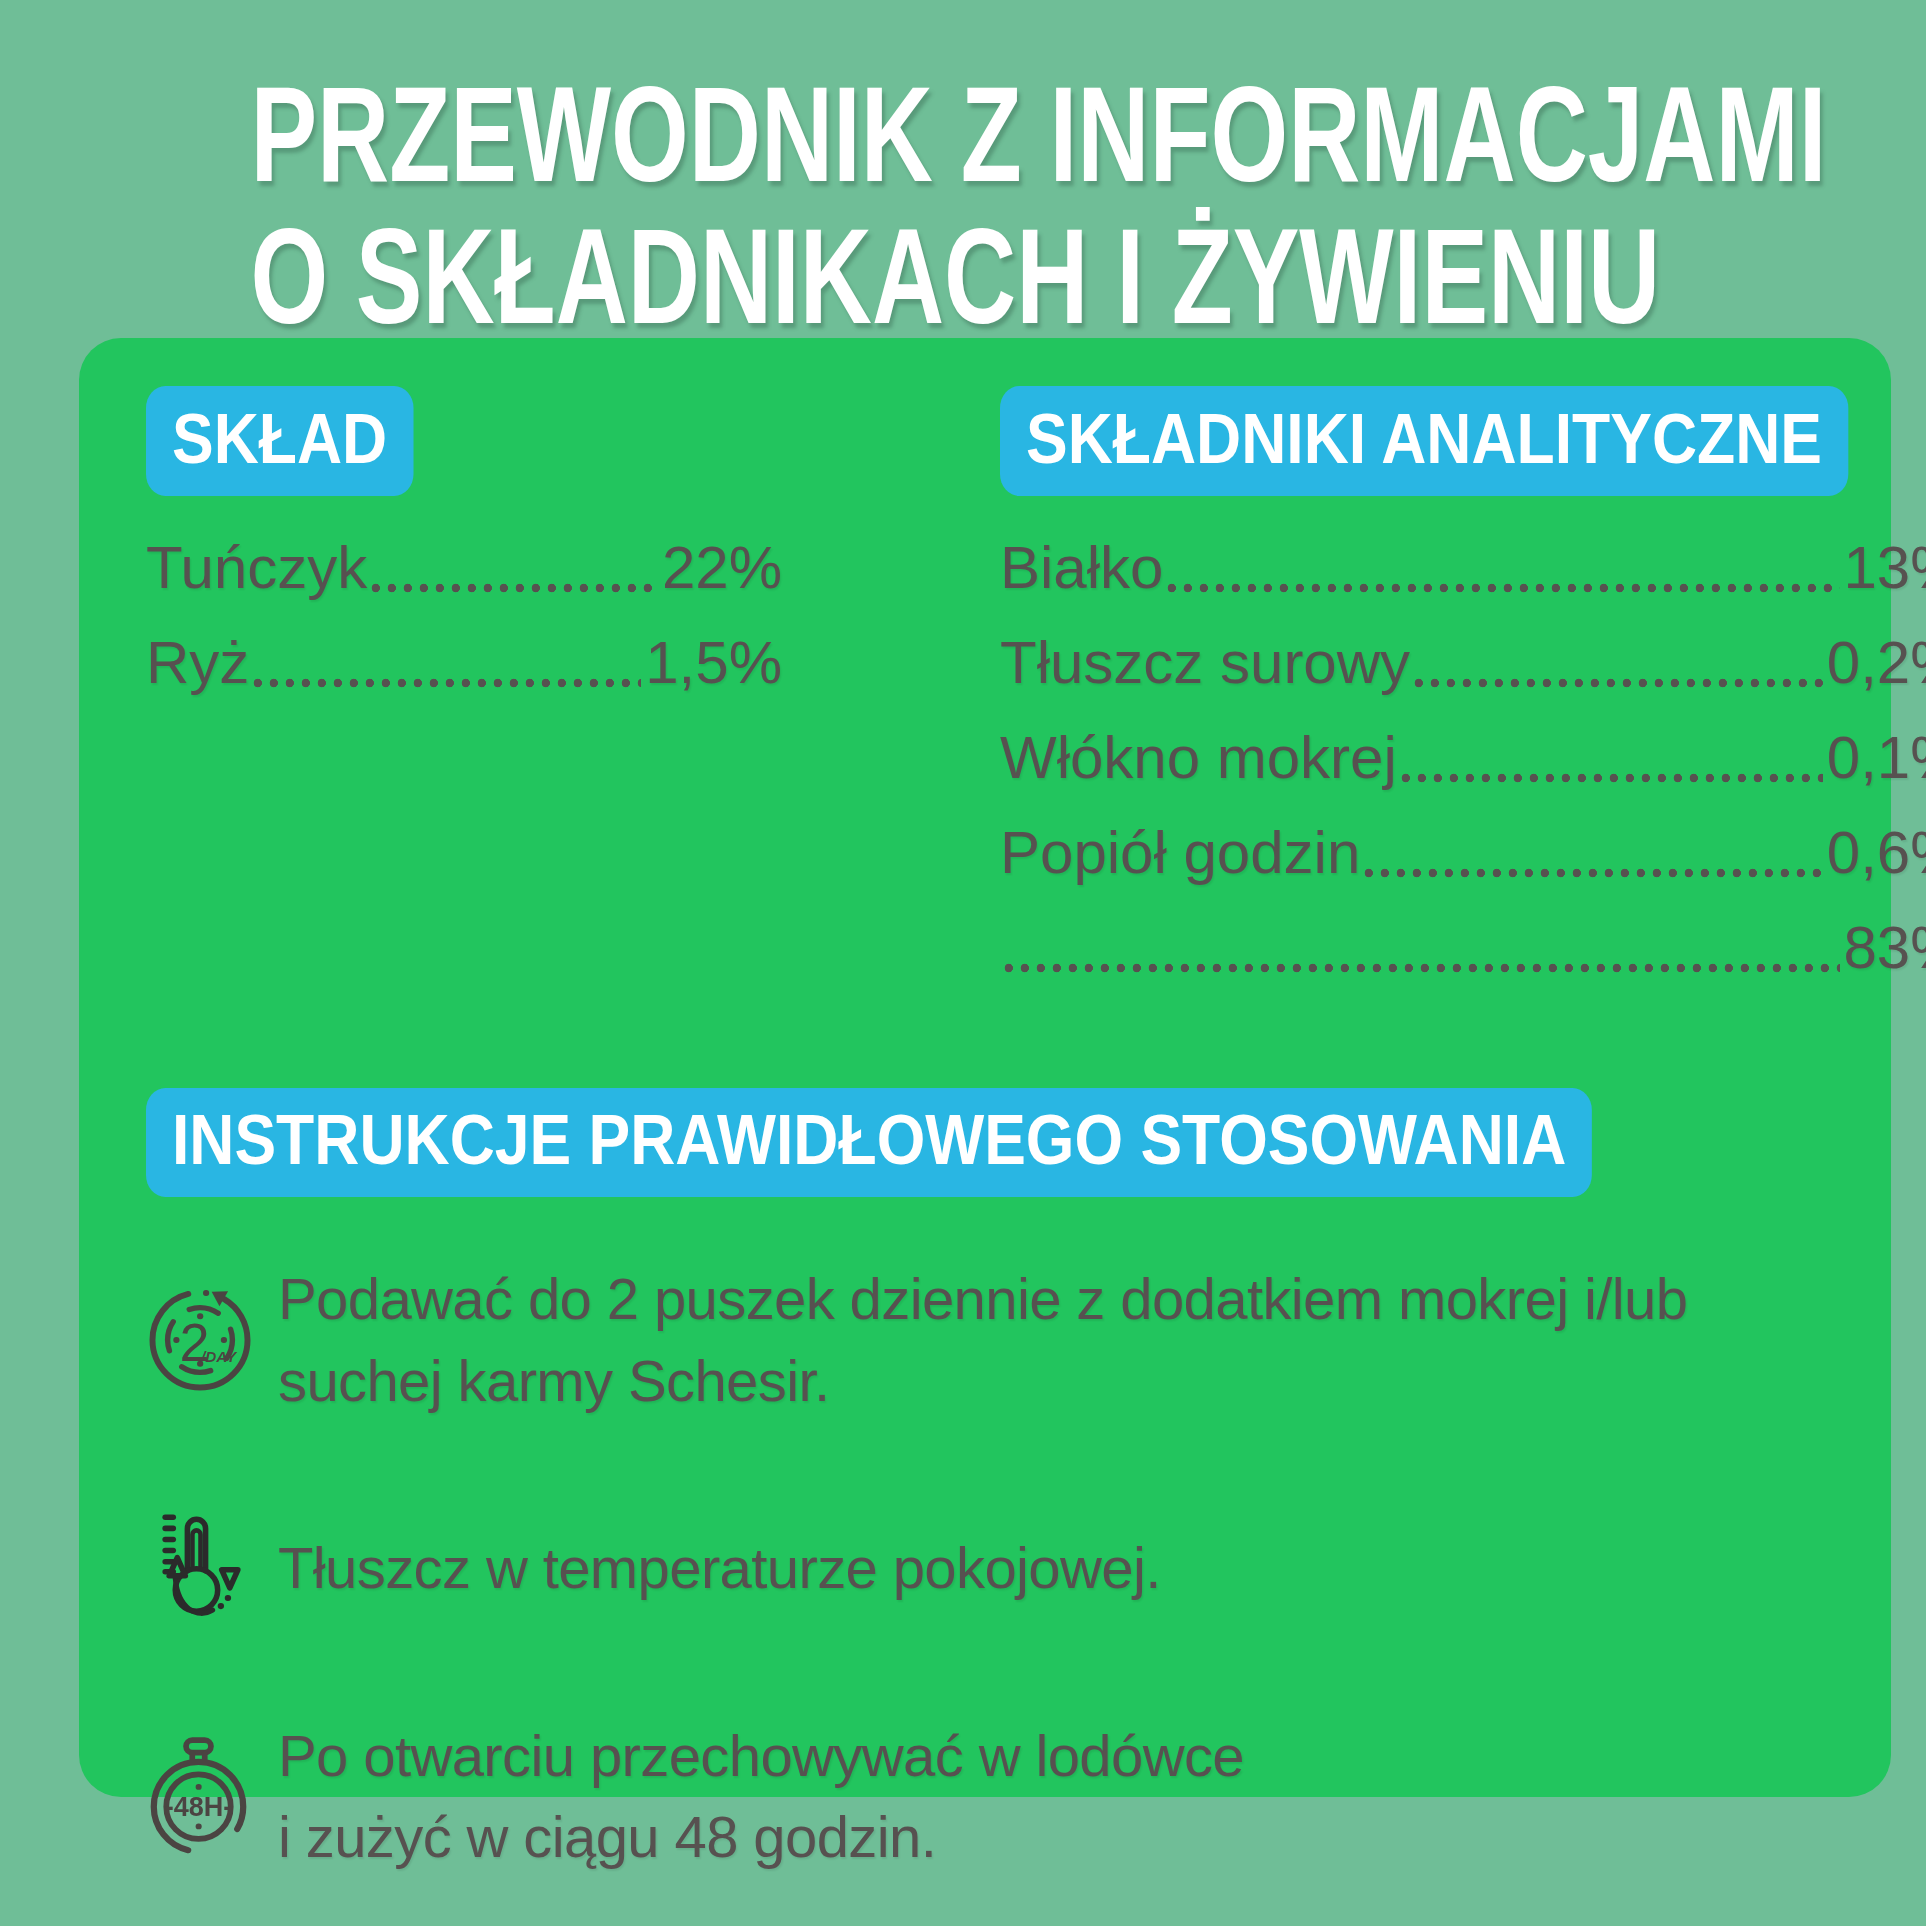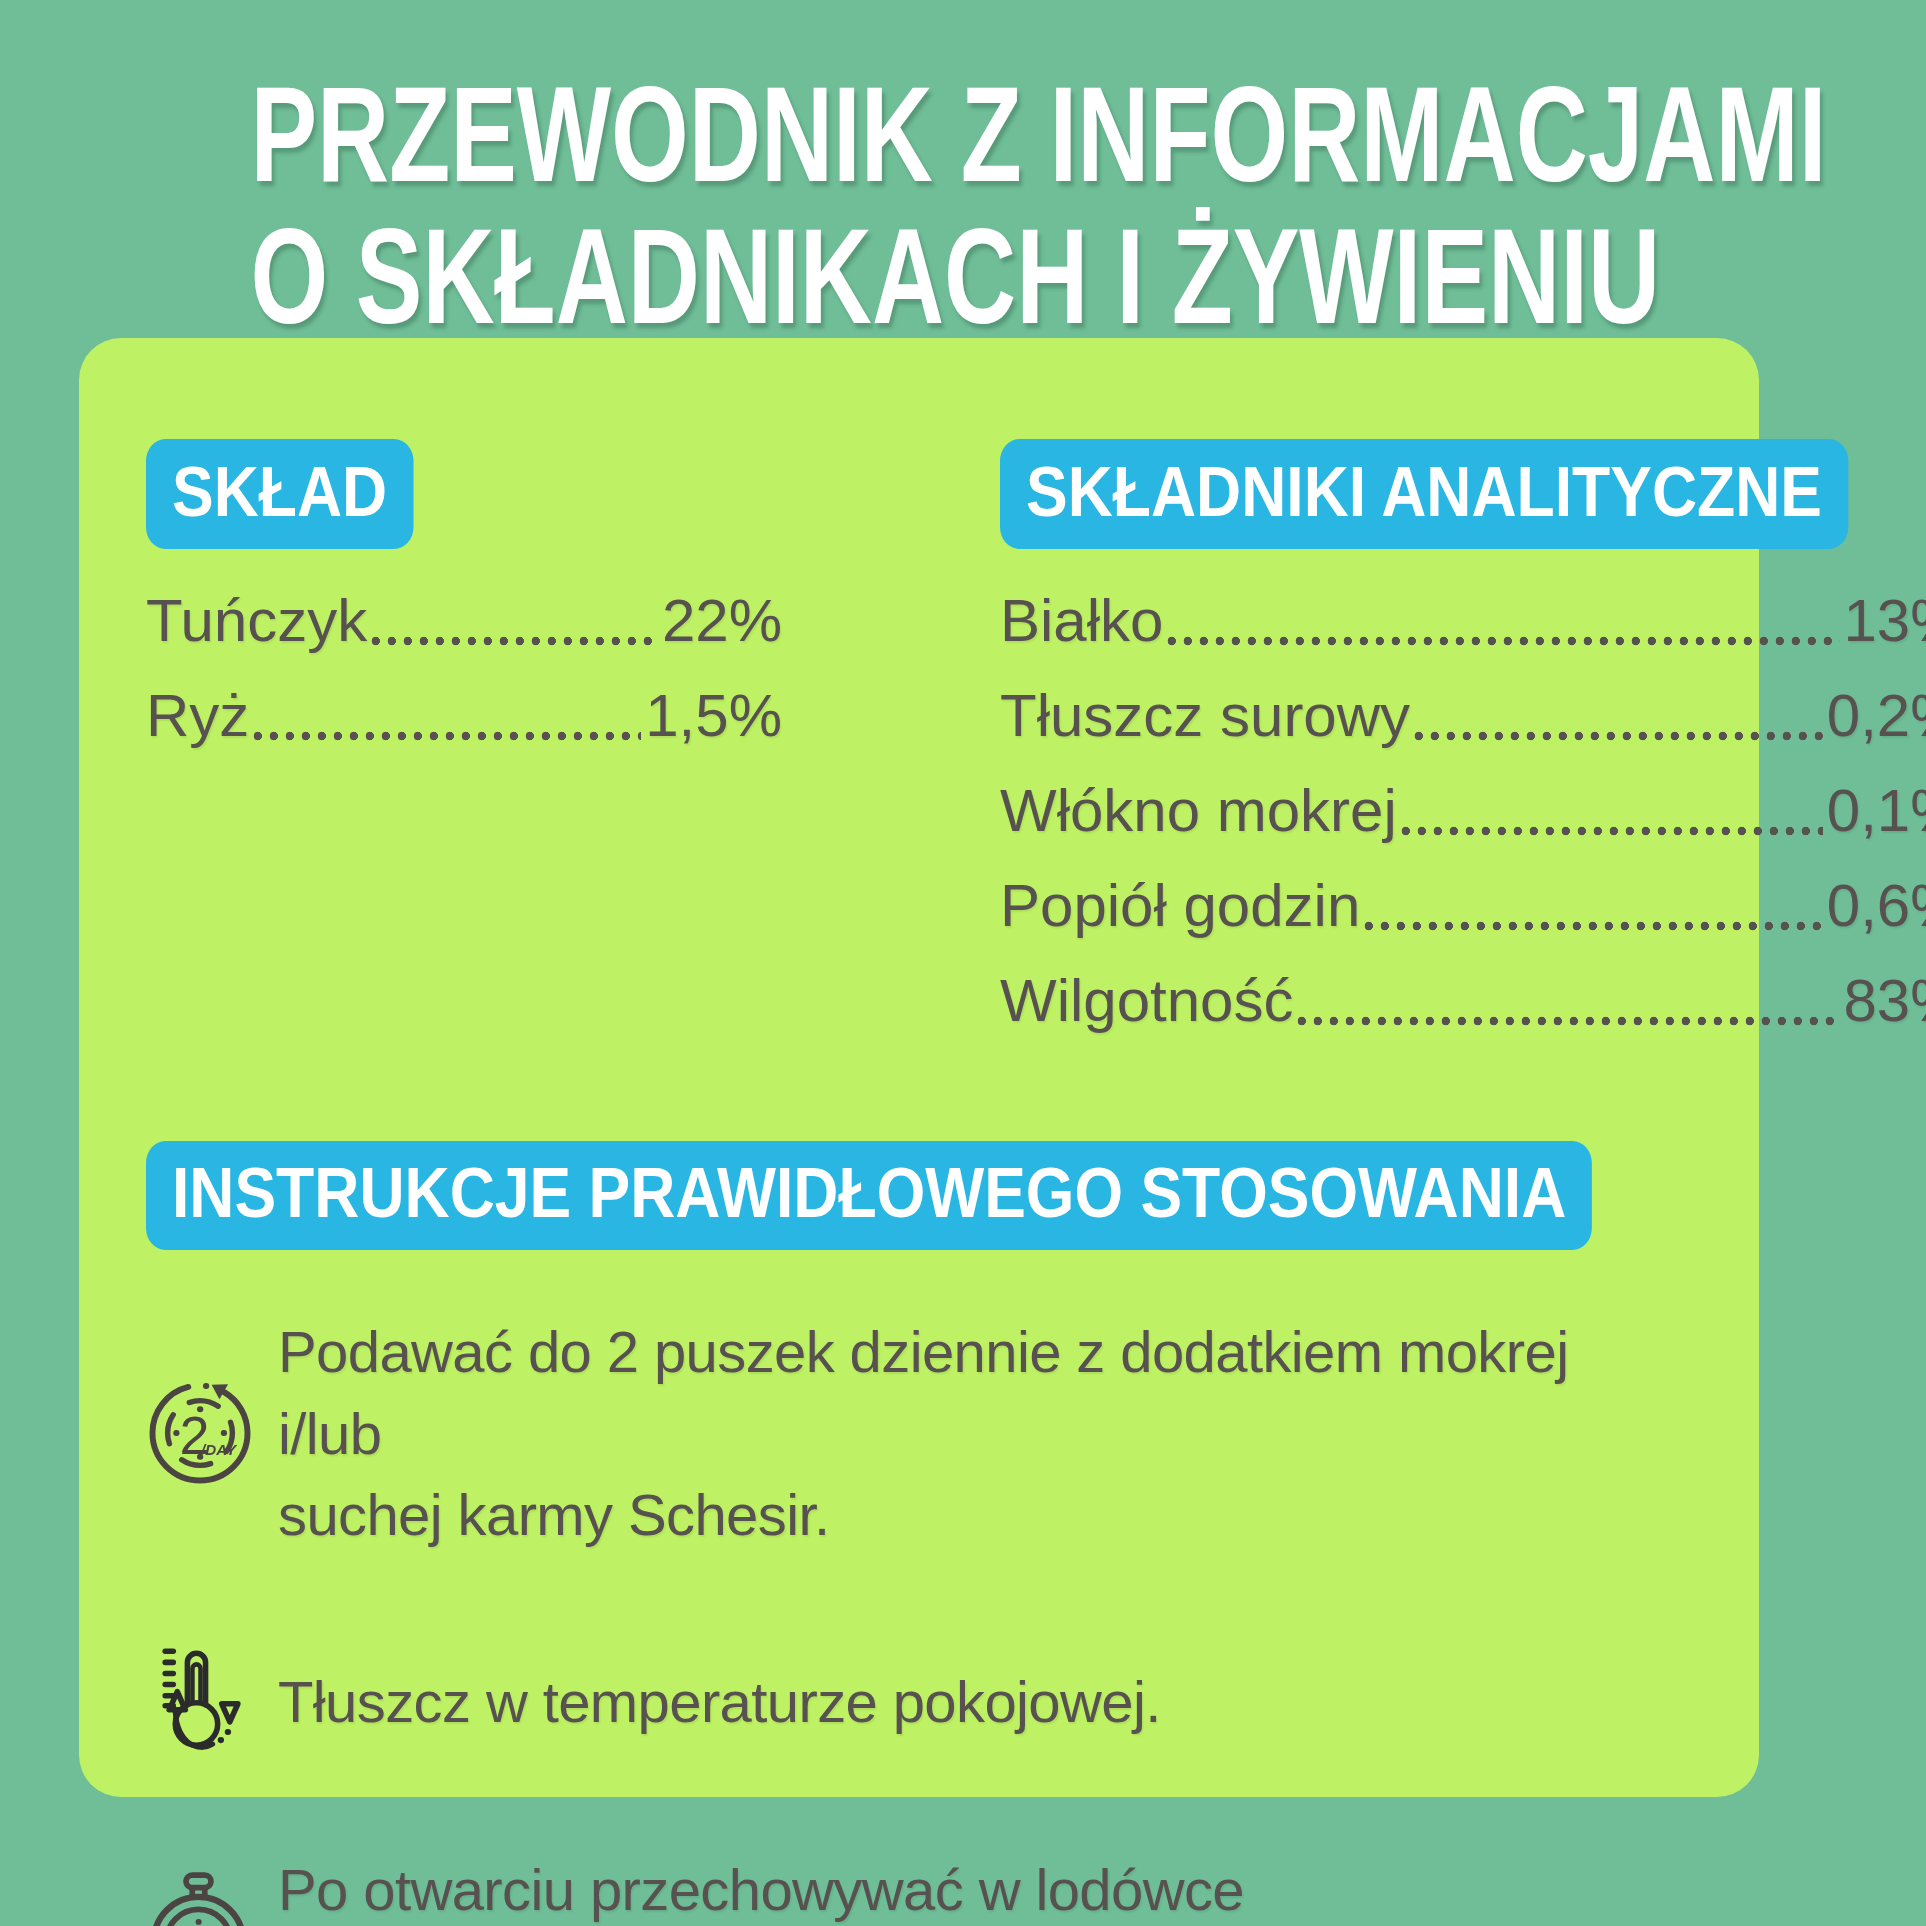--- a/index.html
+++ b/index.html
@@ -17,23 +17,23 @@
     font-size:135px;line-height:1.05;
   }
   .title .line{
     display:block;white-space:nowrap;
     transform:scaleX(0.74);transform-origin:50% 50%;
     text-shadow:3.9px 5.1px 4.5px rgba(45,90,70,0.35);
   }
   
   .card{
     position:absolute;left:79px;top:338px;
-    width:1680px;height:1459px;box-sizing:border-box;
-    background:#bef264;border-radius:42px;
-    padding:101px 77px 0 67px;
+    width:1812px;height:1459px;box-sizing:border-box;
+    background:#22c55e;border-radius:42px;
+    padding:48px 77px 0 67px;
   }
   
   .badge{
     display:inline-block;background:#29B6E3;color:#FFFFFF;
     font-weight:bold;font-size:71px;line-height:1;
     padding:16.7px 29.5px 22px;border-radius:22px;
     transform:scaleX(0.88);transform-origin:left center;
     white-space:nowrap;
   }
   
@@ -107,21 +107,20 @@
             <span class="lbl">Włókno mokrej</span>
             <span class="leader"></span>
             <span class="val">0,1%</span>
           </div>
           <div class="row">
             <span class="lbl">Popiół godzin</span>
             <span class="leader"></span>
             <span class="val">0,6%</span>
           </div>
           <div class="row">
-            <span class="lbl">Wilgotność</span>
             <span class="leader"></span>
             <span class="val">83%</span>
           </div>
         </div>
       </div>
     </div>
 
     <div class="instructions">
       <span class="badge">INSTRUKCJE PRAWIDŁOWEGO STOSOWANIA</span>
 

